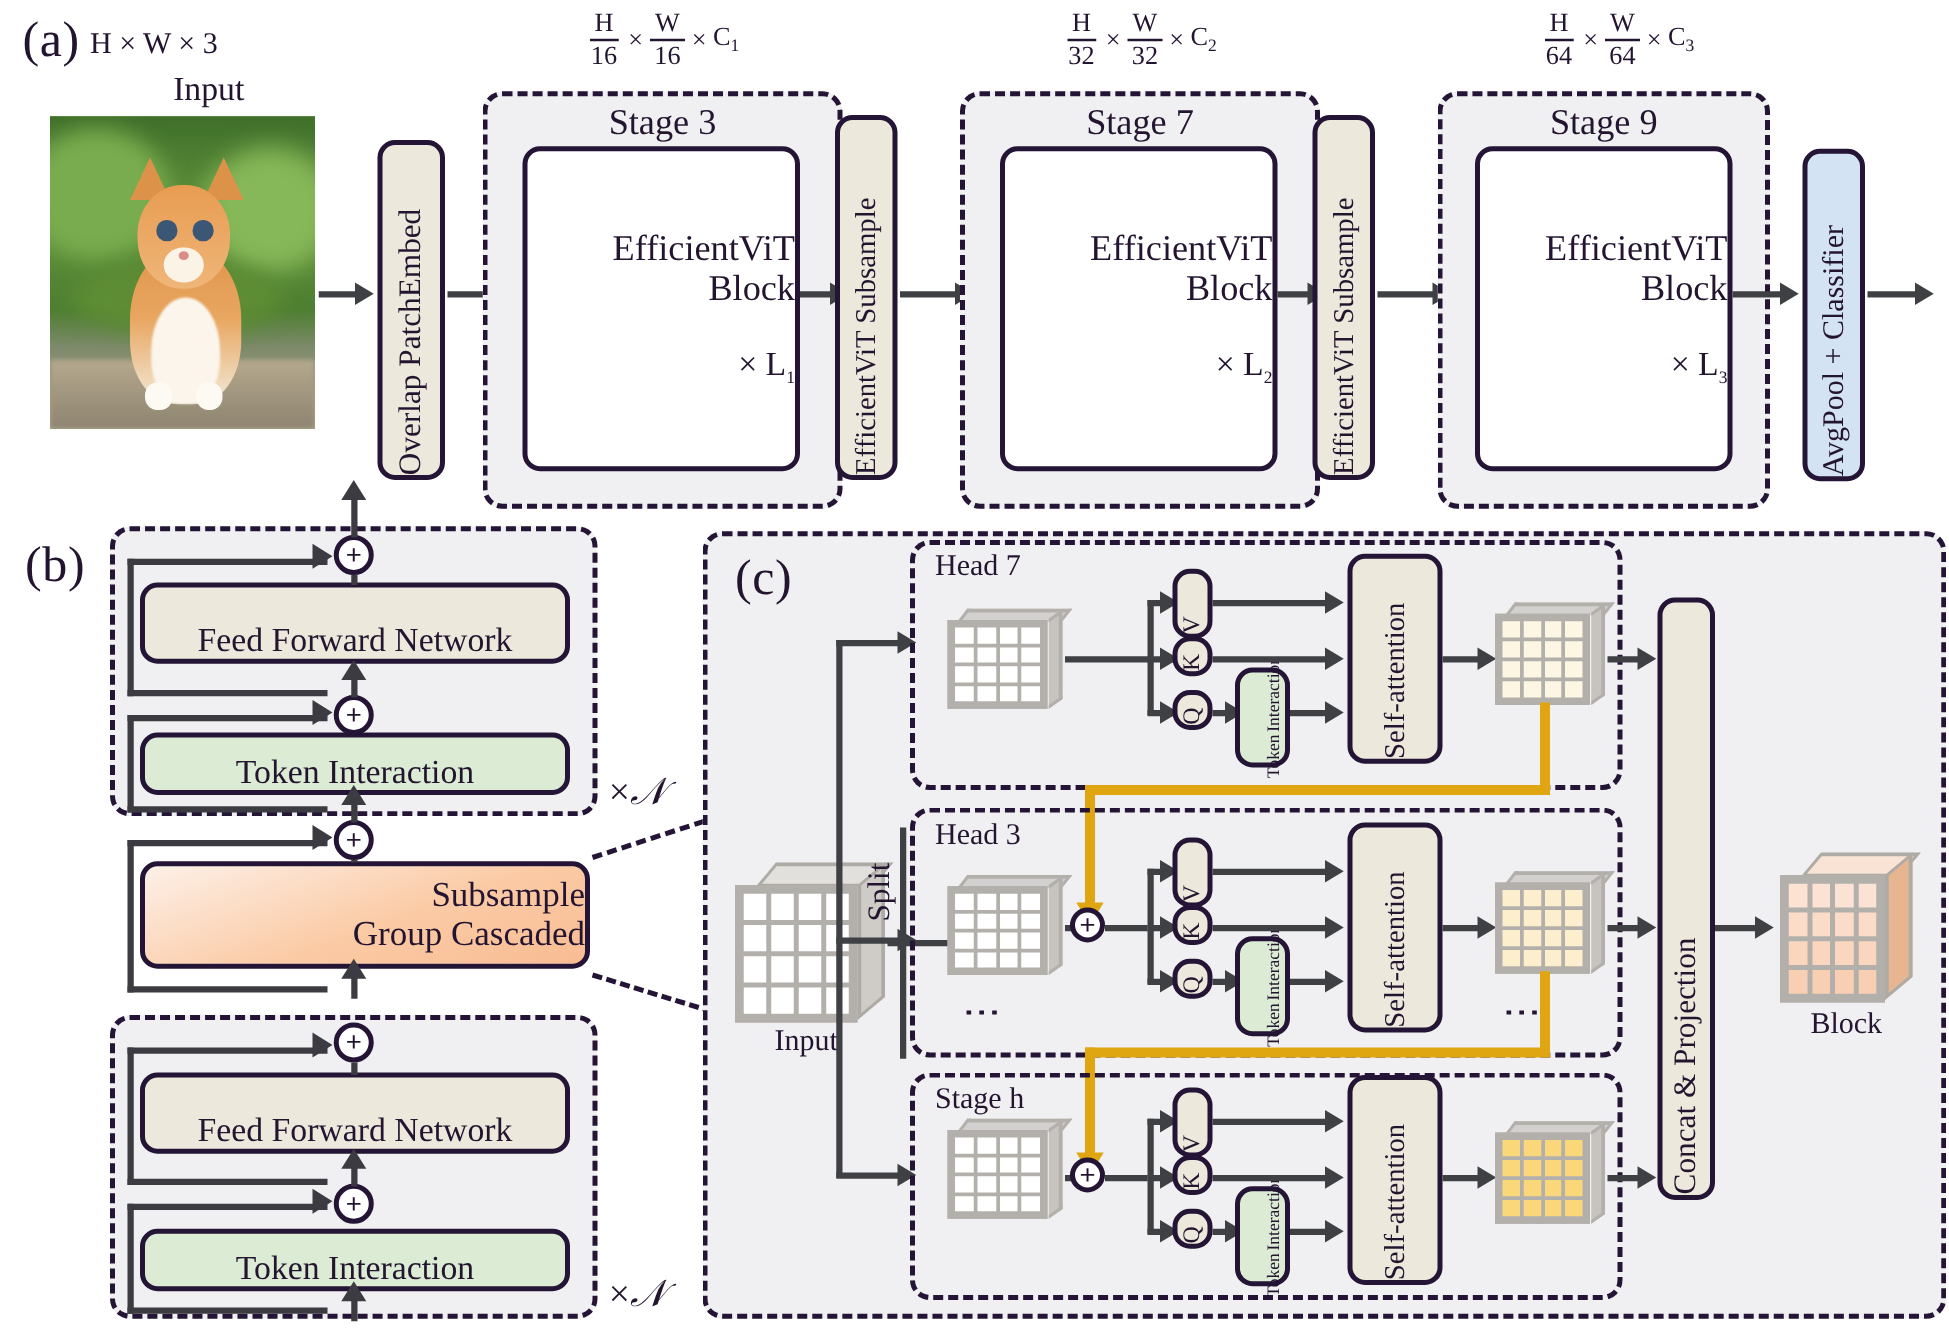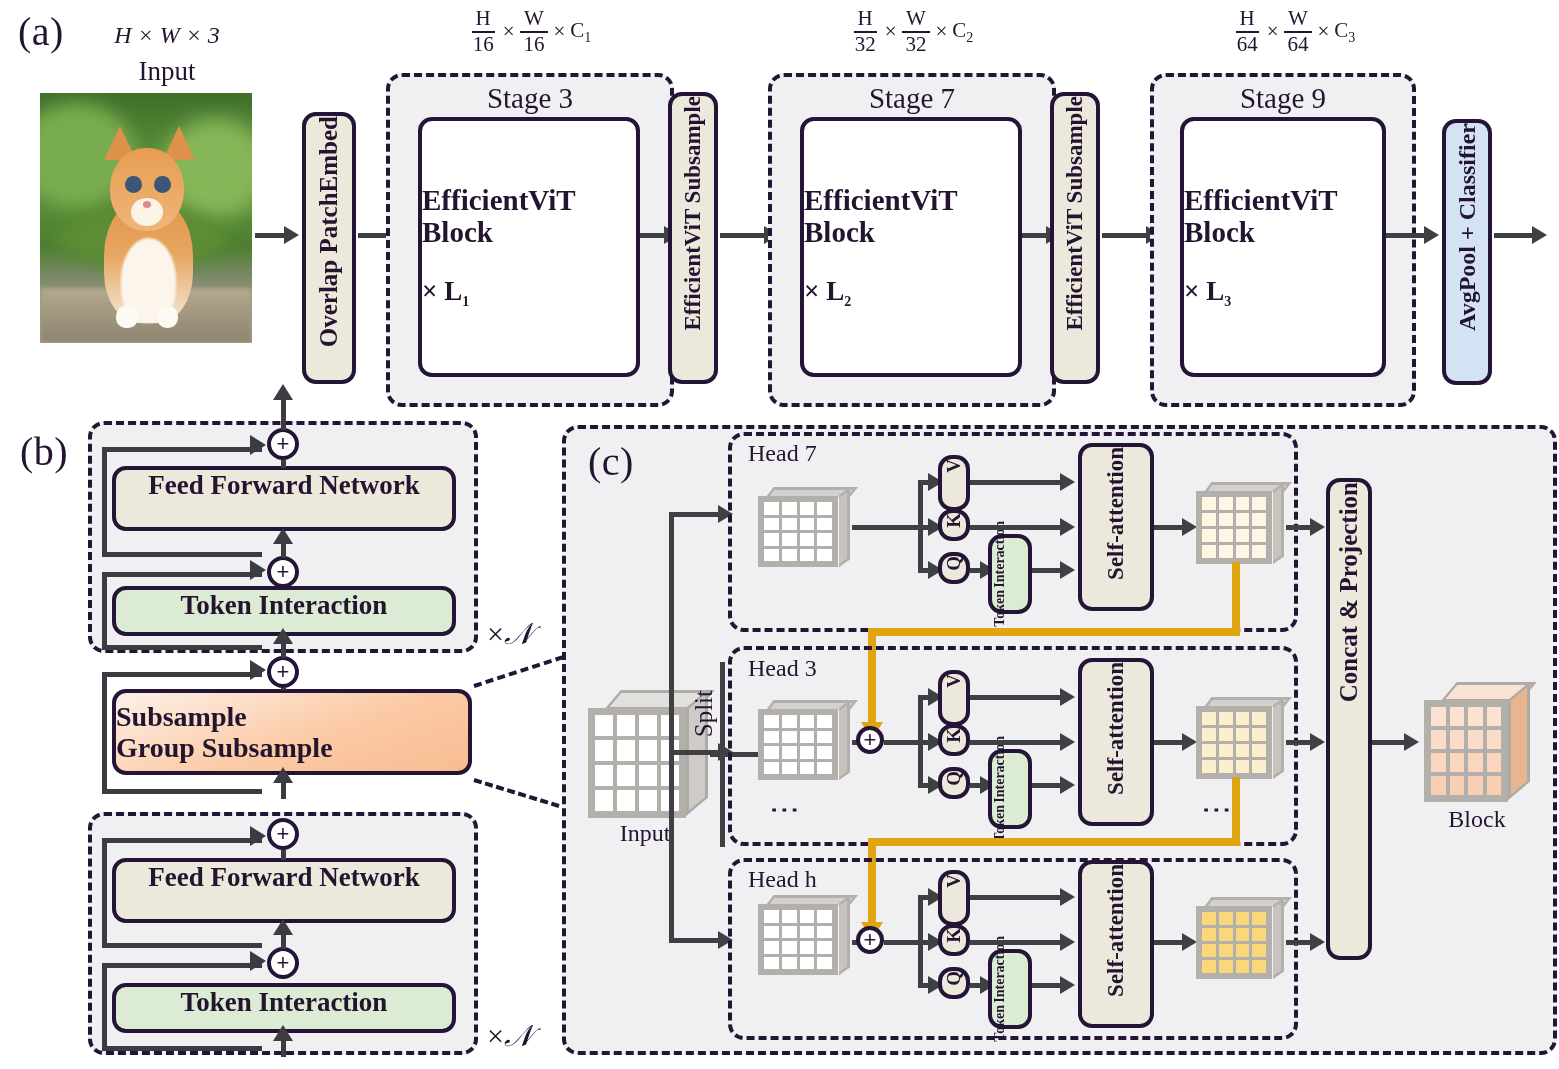--- a/index.html
+++ b/index.html
@@ -6,22 +6,22 @@
   html, body { margin:0; padding:0; background:#ffffff; }
   body {
     width:1559px; height:1069px; position:relative; overflow:hidden;
     font-family:"Liberation Serif", serif; color:#231430;
   }
   .abs { position:absolute; }
 
   
   .solidbox {
     border:4px solid #241435; border-radius:14px;
-    display:flex; align-items:flex-start; justify-content:center;
-    text-align:center; line-height:1.12;font-weight:bold;
+    display:flex; align-items:flex-end; justify-content:center;
+    text-align:center; line-height:1.12;
   }
   .dashbox {
     border:4px dashed #241435; border-radius:16px; background:#f0f0f2;
   }
   .cream  { background:#ece9dc; }
   .green  { background:#dcecd4; }
   .blue   { background:#d3e3f3; }
   .white  { background:#ffffff; }
   .orange { background:linear-gradient(160deg,#fdf0e8 0%,#fbcba6 55%,#f8bc92 100%); }
 
@@ -111,21 +111,21 @@
 
   .ellipsis { position:absolute; font-size:30px; line-height:.5; letter-spacing:0; writing-mode:vertical-rl; color:#231430; }
 
   .dashline { position:absolute; border-top:4px dashed #241435; transform-origin:left center; }
 </style>
 </head>
 <body>
 
 <div class="abs panel-letter" style="left:18px; top:8px;">(a)</div>
 
-<div class="abs" style="left:72px; top:22px; width:190px; text-align:center; font-size:24px;font-style:italic;">H × W × 3</div>
+<div class="abs" style="left:72px; top:22px; width:190px; font-size:24px;">H × W × 3</div>
 <div class="abs" style="left:72px; top:56px; width:190px; text-align:center; font-size:27px;">Input</div>
 
 <div class="cat" style="left:40px; top:93px; width:212px; height:250px;">
   <div class="sky"></div>
     <div class="blur1"></div>
     <div class="blur2"></div>
     <div class="blur3"></div>
   <div class="rock"></div>
   <div class="body"></div>
     <div class="chest"></div>
@@ -288,21 +288,21 @@
 
 <div class="nln abs" style="left:281px; top:398px; width:5px; height:32px;"></div>
 <div class="nah abs" style="left:273px; top:384px;"></div>
 
 <div class="abs" style="left:487px; top:616px; font-size:30px;">
   <span>×</span><span style="font-family:'DejaVu Serif',serif; font-style:italic;">𝒩</span>
 </div>
 
 <div class="solidbox orange abs" style="left:112px; top:689px; width:360px; height:86px; flex-direction:column; font-size:28px;">
   <div>Subsample</div>
-  <div>Group Subsample</div>
+  <div>Group Cascaded</div>
 </div>
 
 <div class="nln abs" style="left:102px; top:672px; width:160px; height:5px;"></div>
 <div class="nln abs" style="left:102px; top:672px; width:5px; height:122px;"></div>
 <div class="nln abs" style="left:102px; top:789px; width:160px; height:5px;"></div>
 <div class="nar abs" style="left:250px; top:660px;"></div>
 <div class="nln abs" style="left:281px; top:775px; width:5px; height:24px;"></div>
 <div class="nah abs" style="left:273px; top:767px;"></div>
 <div class="nln abs" style="left:281px; top:688px; width:5px; height:2px;"></div>
 
@@ -578,21 +578,21 @@
 
 <div class="gln abs" style="left:1232px; top:777px; width:8px; height:66px;"></div>
 <div class="gln abs" style="left:868px; top:838px; width:372px; height:8px;"></div>
 <div class="gln abs" style="left:868px; top:838px; width:8px; height:90px;"></div>
 <div class="gah abs" style="left:861px; top:922px;"></div>
 
 <div class="ellipsis abs" style="left:778px; top:795px;">⋮</div>
 <div class="ellipsis abs" style="left:1210px; top:795px;">⋮</div>
 
 <div class="dashbox abs" style="left:728px; top:858px; width:570px; height:182px; background:transparent;"></div>
-<div class="abs" style="left:748px; top:866px; font-size:24px;">Head h</div>
+<div class="abs" style="left:748px; top:866px; font-size:24px;">Stage h</div>
 
 <div class="grid2d abs" style="left:758px; top:895px; width:92px; height:80px;">
   <div class="top"></div>
     <div class="side"></div>
   <div class="face">
       <i></i>
       <i></i>
       <i></i>
       <i></i>
       <i></i>

